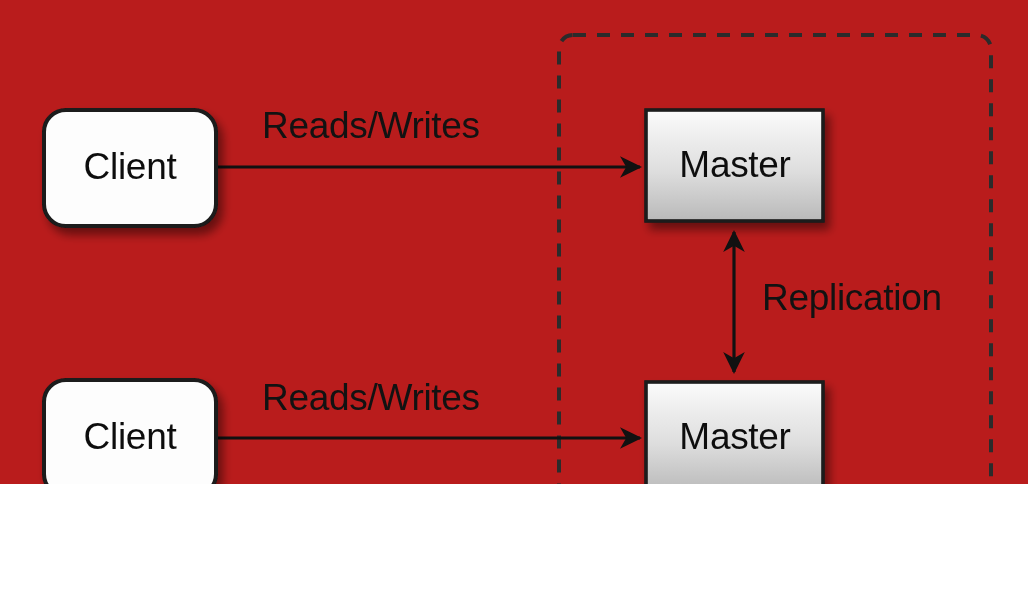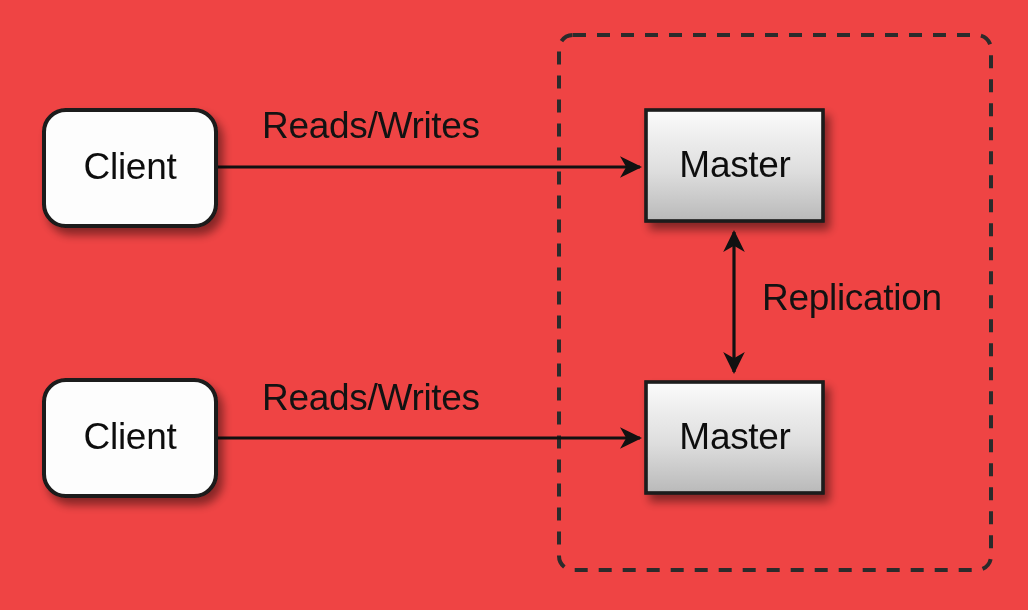--- a/index.html
+++ b/index.html
@@ -7,22 +7,22 @@
     margin: 0;
     padding: 0;
     background: #ffffff;
   }
   body {
     font-family: "Liberation Sans", "DejaVu Sans", sans-serif;
   }
   #diagram-root {
     position: relative;
     width: 1028px;
-    height: 610px;
-    background: #ef4444;
+    height: 484px;
+    background: #b91c1c;
     overflow: hidden;
     text-decoration: underline;
   }
   #diagram-svg {
     position: absolute;
     left: 0;
     top: 0;
     width: 1028px;
     height: 610px;
     display: block;

